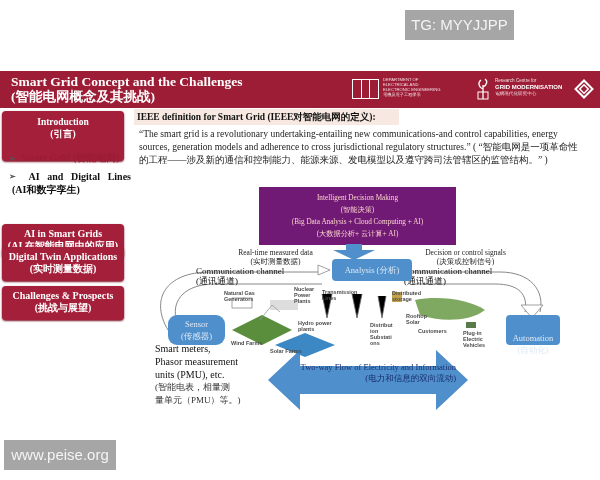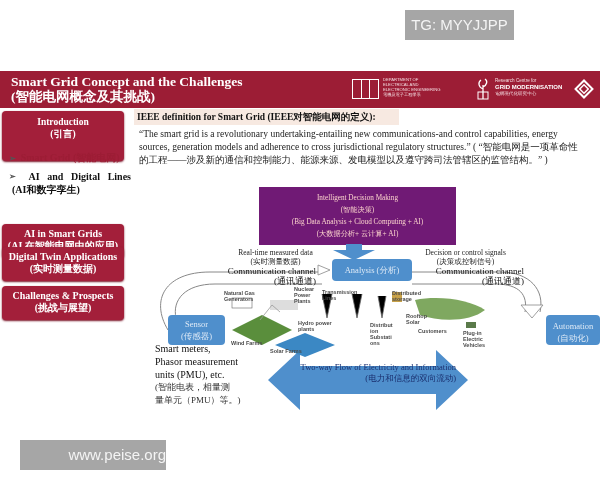--- a/index.html
+++ b/index.html
@@ -1,21 +1,21 @@
 <!DOCTYPE html>
 <html><head>
 <meta charset="utf-8">
 <style>
   * { box-sizing: border-box; margin: 0; padding: 0; }
   html, body { width: 600px; height: 480px; background: #ffffff; overflow: hidden; }
   body { position: relative; font-family: "Liberation Serif", "DejaVu Serif", serif; }
 
   .wm { position: absolute; background: #a6a6a6; color: #f4f4f4; font-family: "Liberation Sans", "DejaVu Sans", sans-serif; }
   .wm-top { left: 405px; top: 10px; width: 109px; height: 30px; font-size: 15px; line-height: 30px; text-align: center; }
-  .wm-bottom { left: 20px; top: 440px; width: 146px; height: 30px; font-size: 15px; line-height: 30px; text-align: right; }
+  .wm-bottom { left: 4px; top: 440px; width: 112px; height: 30px; font-size: 15px; line-height: 30px; text-align: center; }
 
   .header { position: absolute; left: 0; top: 71px; width: 600px; height: 37px; background: #9c1d35; color: #fff; }
   .header-title { position: absolute; left: 11px; top: 3px; font-size: 13.5px; font-weight: bold; line-height: 15px; }
   .logo-eee { position: absolute; left: 352px; top: 8px; width: 27px; height: 20px; border: 1.5px solid #fff; display:flex; }
   .logo-eee span { flex:1; border-right: 1.5px solid #fff; }
   .logo-eee span:last-child { border-right: none; }
   .logo-eee-text { position: absolute; left: 383px; top: 6px; font-family: "Liberation Sans", sans-serif; font-size: 4.2px; line-height: 5px; color: #f3dbe0; }
   .logo-rc-icon { position: absolute; left: 476px; top: 6px; width: 14px; height: 24px; }
   .logo-rc-text { position: absolute; left: 495px; top: 7px; font-family: "Liberation Sans", sans-serif; font-size: 4.6px; line-height: 6px; color: #f3dbe0; }
   .logo-rc-text b { font-size: 6px; color: #fff; }
@@ -32,24 +32,24 @@
   .nav-sub .arr { color: #555; margin-right: 5px; font-size: 8px; }
   .nav-sub-2 .row { display:flex; justify-content: space-between; }
 
   .def-head { position: absolute; left: 134px; top: 109px; width: 265px; height: 16px; background: #f7e9e1; font-size: 9.5px; font-weight: bold; color: #111; padding-left: 3px; line-height: 16px; }
   .def-body { position: absolute; left: 139px; top: 128px; width: 445px; font-size: 9.5px; line-height: 13px; color: #222; }
 
   .decision { position: absolute; left: 259px; top: 187px; width: 197px; height: 58px; background: #701a75; color: #fbd3cc; font-size: 7.2px; line-height: 12px; text-align: center; padding-top: 5px; }
   .down-arrow { position: absolute; left: 331px; top: 244px; width: 46px; height: 16px; }
   .box-blue { position: absolute; background: #4f8fcc; color: #dde9f6; border-radius: 4px; text-align: center; font-size: 8.5px; line-height: 12px; }
   .analysis { left: 332px; top: 259px; width: 80px; height: 22px; line-height: 22px; }
-  .sensor { left: 168px; top: 315px; width: 57px; height: 30px; padding-top: 3px; }
-  .automation { left: 506px; top: 315px; width: 54px; height: 30px; padding-top: 5px; margin-left: 40px; }
+  .sensor { left: 168px; top: 315px; width: 57px; height: 30px; padding-top: 3px; border-radius: 9px; }
+  .automation { left: 506px; top: 315px; width: 54px; height: 30px; padding-top: 17px; }
   .lbl { position: absolute; font-size: 7.5px; line-height: 9px; color: #222; text-align: center; }
-  .chan { position: absolute; font-size: 9px; line-height: 10px; color: #111; text-align: right; font-family: Liberation Serif, serif; }
+  .chan { position: absolute; font-size: 9px; line-height: 10px; color: #111; text-align: left; font-family: Liberation Serif, serif; }
   .svgwrap { position: absolute; left: 0; top: 0; width: 600px; height: 480px; pointer-events: none; }
   .sensor-desc { position: absolute; left: 155px; top: 342px; font-size: 10px; line-height: 13px; color: #111; }
   .sensor-desc .cn { font-size: 9px; color: #333; }
   .flow-text { position: absolute; left: 276px; top: 362px; width: 180px; font-size: 8.5px; line-height: 11px; color: #1a2f6e; text-align: right; }
   .scene-lbl { position: absolute; font-family: "Liberation Sans", sans-serif; font-size: 5.5px; font-weight: bold; color: #4a4a4a; line-height: 6px; }
 </style>
 </head>
 <body>
 
 <div class="wm wm-top">TG: MYYJJPP</div>

